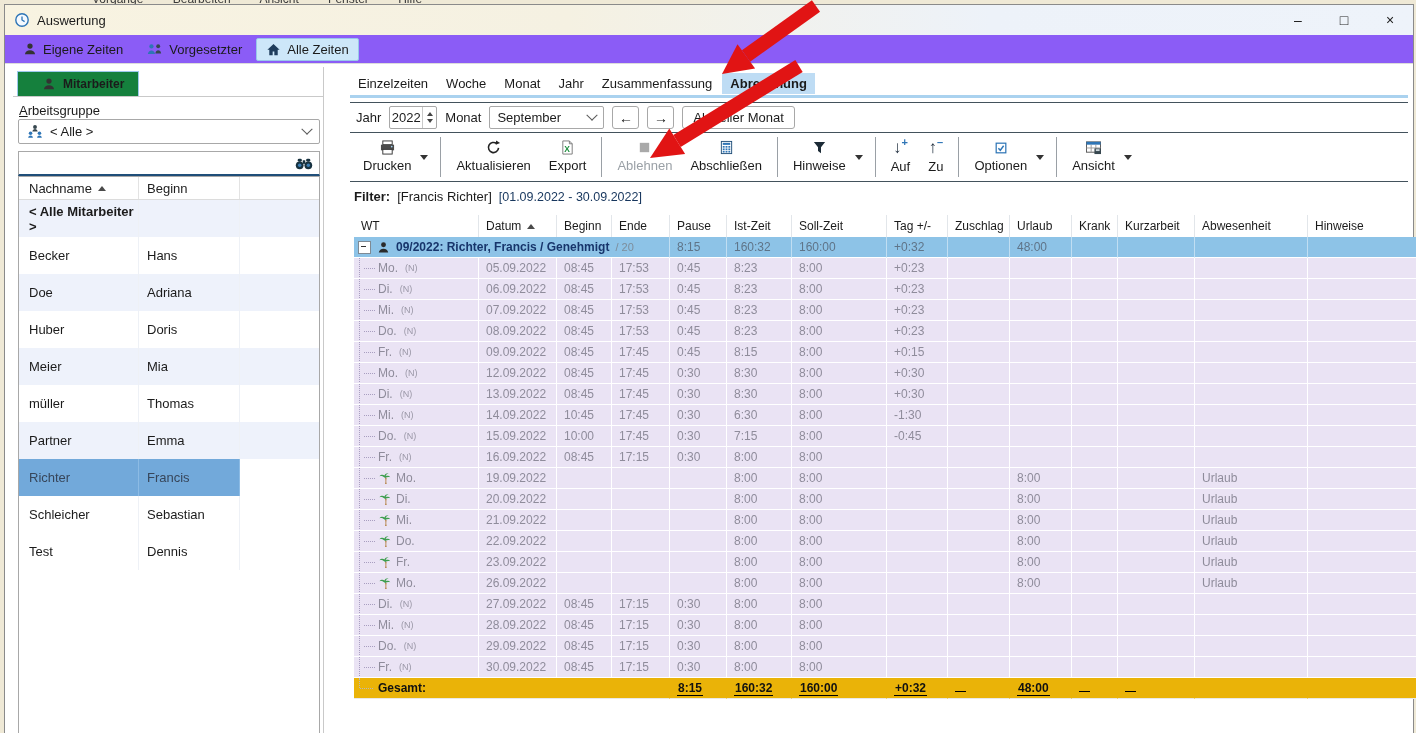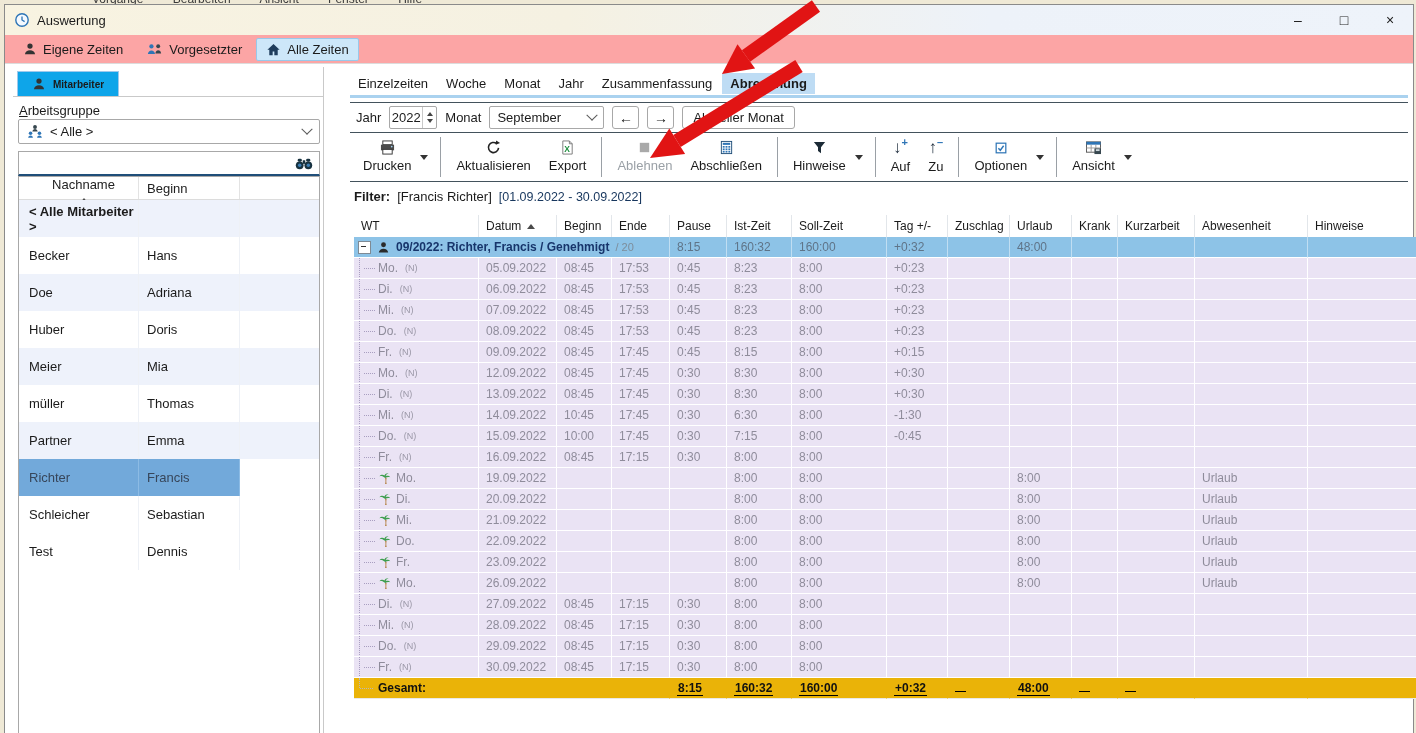--- a/index.html
+++ b/index.html
@@ -12,45 +12,45 @@
           border:1px solid #8a8a8a;border-bottom:none;box-sizing:border-box;}
   .titlebar{position:absolute;left:0;top:0;right:0;height:30px;
             background:linear-gradient(90deg,#f8f3e1 0%,#f5f1e2 40%,#edf2f9 70%,#eef3fa 100%);
             display:flex;align-items:center;}
   .titlebar .appicon{margin:0 7px 0 9px;display:inline-flex;}
   .titlebar .wtitle{font-size:13px;color:#1b1b1b;}
   .wbtns{margin-left:auto;display:flex;height:100%;}
   .wbtn{width:46px;display:flex;align-items:center;justify-content:center;font-size:14px;color:#222;}
 
   
-  .toptabs{position:absolute;left:0;top:30px;right:0;height:29px;background:#fca5a5;
+  .toptabs{position:absolute;left:0;top:30px;right:0;height:29px;background:#8b5cf6;
            border-bottom:1px solid #dcdcdc;display:flex;align-items:center;padding-left:8px;box-sizing:border-box;gap:4px;}
   .ttab{display:flex;align-items:center;gap:6px;font-size:13px;color:#1b1b1b;padding:3px 9px;border:1px solid transparent;border-radius:2px;}
   .ttab.on{background:#cde7f9;border-color:#98c8ea;}
   .icn{display:inline-flex;align-items:center;justify-content:center;line-height:0;}
 
   
   .sidebar{position:absolute;left:12px;top:62px;width:306px;bottom:0;background:#fff;}
   .side-tab{position:absolute;left:0;top:4px;height:25px;display:inline-flex;align-items:center;gap:7px;
-            padding:0 14px 0 14px;background:#0ea5e9;border:1px solid #9ec9ec;border-bottom:none;
-            font-size:10px;font-weight:bold;color:#1b1b1b;box-sizing:border-box;}
+            padding:0 14px 0 24px;background:#15803d;border:1px solid #9ec9ec;border-bottom:none;
+            font-size:12px;font-weight:bold;color:#1b1b1b;box-sizing:border-box;}
   .side-topline{position:absolute;left:-4px;top:29px;width:310px;height:1px;background:#c9c9c9;}
   .aglabel{position:absolute;left:2px;top:36px;font-size:13px;color:#1b1b1b;}
   .aglabel::first-letter{text-decoration:underline;}
   .combo{position:absolute;left:1px;top:52px;width:302px;height:25px;border:1px solid #a8a8a8;border-radius:2px;
          display:flex;align-items:center;gap:7px;padding:0 8px;box-sizing:border-box;font-size:13px;color:#1b1b1b;background:#fff;}
   .chev{margin-left:auto;width:7px;height:7px;border-right:1.6px solid #5a5a5a;border-bottom:1.6px solid #5a5a5a;
         transform:rotate(45deg) translate(-2px,-2px);}
   .searchbox{position:absolute;left:1px;top:84px;width:302px;height:25px;border:1px solid #a8a8a8;border-bottom:2px solid #1f4e79;
              display:flex;align-items:center;padding:0 6px;box-sizing:border-box;background:#fff;}
   .searchbox input{border:none;outline:none;flex:1;font-size:13px;font-family:"Liberation Sans",sans-serif;background:transparent;}
   .listbox{position:absolute;left:1px;top:109px;width:302px;bottom:0;border:1px solid #a8a8a8;border-bottom:none;
            box-sizing:border-box;background:#fff;overflow:hidden;}
   .lhead{display:flex;height:22px;border-bottom:1px solid #dcdcdc;align-items:center;font-size:13px;color:#222;}
-  .lhead .lc1{width:120px;padding-left:10px;box-sizing:border-box;display:flex;align-items:center;gap:6px;border-right:1px solid #e3e3e3;height:100%;flex-direction:column;}
+  .lhead .lc1{width:120px;padding-left:10px;box-sizing:border-box;display:flex;align-items:center;gap:6px;border-right:1px solid #e3e3e3;height:100%;}
   .lhead .lc2{width:101px;padding-left:8px;box-sizing:border-box;border-right:1px solid #e3e3e3;height:100%;display:flex;align-items:center;}
   .sorttri{width:0;height:0;border-left:4px solid transparent;border-right:4px solid transparent;border-bottom:5px solid #4a4a4a;display:inline-block;}
   .lrow{display:flex;height:37px;font-size:13px;color:#1b1b1b;align-items:stretch;}
   .lrow .lc1{width:120px;padding-left:10px;box-sizing:border-box;display:flex;align-items:center;border-right:1px solid #eef1f6;}
   .lrow .lc2{width:101px;padding-left:8px;box-sizing:border-box;display:flex;align-items:center;border-right:1px solid #eef1f6;}
   .lrow .lc3{flex:1;}
   .lrow.alt .lc1,.lrow.alt .lc2,.lrow.alt .lc3{background:#eef2fb;}
   .lrow.allrow{font-weight:bold;}
   .lrow.sel .lc1,.lrow.sel .lc2{background:#72a9da;color:#37465a;border-right-color:#8cbbe4;}
   .splitline{position:absolute;left:318px;top:62px;bottom:0;width:1px;background:#c9c9c9;}

